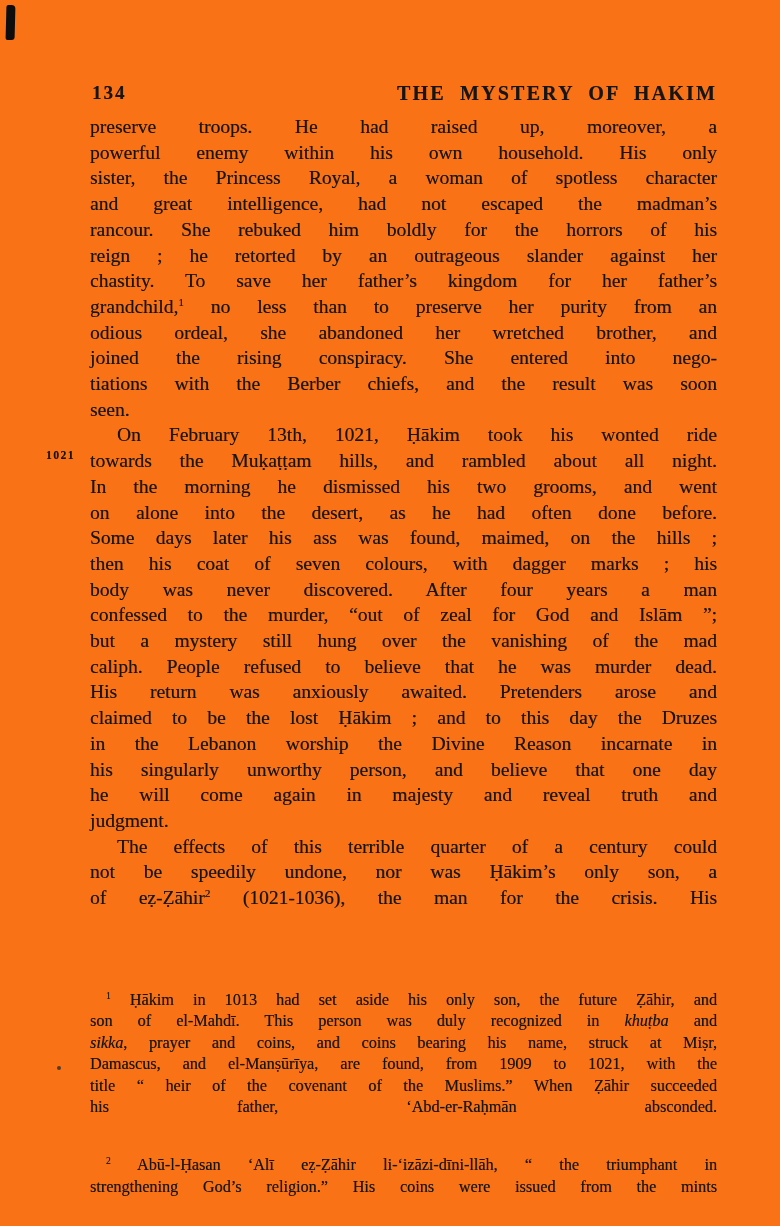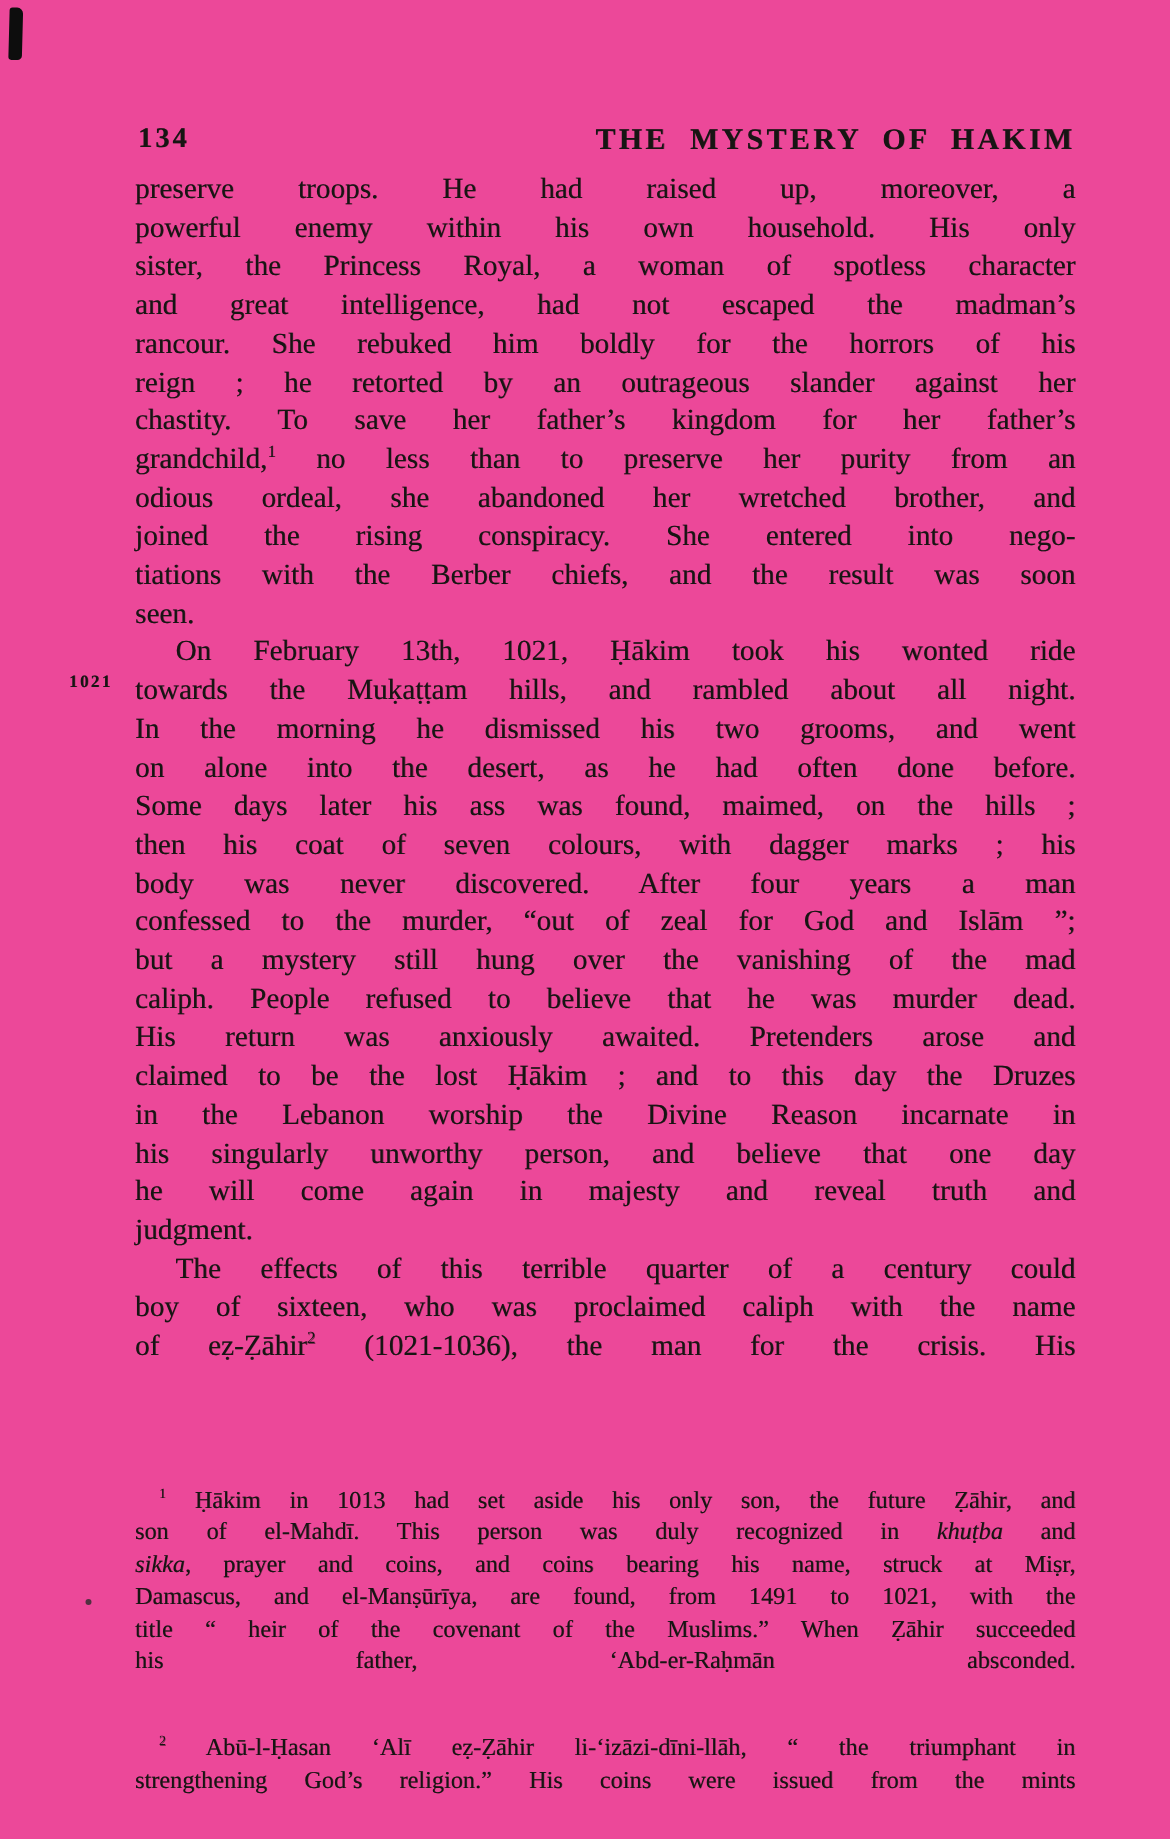--- a/index.html
+++ b/index.html
@@ -1,20 +1,20 @@
 <!DOCTYPE html>
 <html><head>
 <meta charset="utf-8">
 <style>
   html, body { margin: 0; padding: 0; background: #e8e8e8; }
   .page {
     position: relative;
     width: 780px;
     height: 1226px;
-    background: #ec4899;
+    background: #f97316;
     font-family: "Liberation Serif", "DejaVu Serif", serif;
     color: #171513;
     overflow: hidden;
   }
   
   .page .ink { text-shadow: 0.35px 0.3px 0 rgba(20,18,16,0.55); }
 
   .scan-mark {
     position: absolute;
     left: 6px; top: 5px;
@@ -141,31 +141,31 @@
         <div class="line">caliph.  People refused to believe that he was murder dead.</div>
         <div class="line">His return was anxiously awaited.  Pretenders arose and</div>
         <div class="line">claimed to be the lost Ḥākim ; and to this day the Druzes</div>
         <div class="line">in the Lebanon worship the Divine Reason incarnate in</div>
         <div class="line">his singularly unworthy person, and believe that one day</div>
         <div class="line">he will come again in majesty and reveal truth and</div>
         <div class="line no-just">judgment.</div>
       </div>
       <div class="para indent">
         <div class="line">The effects of this terrible quarter of a century could</div>
-        <div class="line">boy of sixteen, who was proclaimed caliph with the name</div>
+        <div class="line">not be speedily undone, nor was Ḥākim’s only son, a</div>
         <div class="line">of eẓ-Ẓāhir<sup>2</sup> (1021-1036), the man for the crisis.  His</div>
       </div>
     </div>
 
   <div class="footnotes ink">
       <div class="para indent">
         <div class="fn-line"><sup>1</sup> Ḥākim in 1013 had set aside his only son, the future Ẓāhir, and</div>
         <div class="fn-line">son of el-Mahdī.  This person was duly recognized in <i>khuṭba</i> and</div>
         <div class="fn-line"><i>sikka</i>, prayer and coins, and coins bearing his name, struck at Miṣr,</div>
-        <div class="fn-line">Damascus, and el-Manṣūrīya, are found, from 1491 to 1021, with the</div>
+        <div class="fn-line">Damascus, and el-Manṣūrīya, are found, from 1909 to 1021, with the</div>
         <div class="fn-line">title “ heir of the covenant of the Muslims.”  When Ẓāhir succeeded</div>
         <div class="fn-line no-just">his father, ‘Abd-er-Raḥmān absconded.</div>
       </div>
       <div class="para indent">
         <div class="fn-line"><sup>2</sup> Abū-l-Ḥasan ‘Alī eẓ-Ẓāhir li-‘izāzi-dīni-llāh, “ the triumphant in</div>
         <div class="fn-line">strengthening God’s religion.”  His coins were issued from the mints</div>
       </div>
     </div>
 
 </div>

